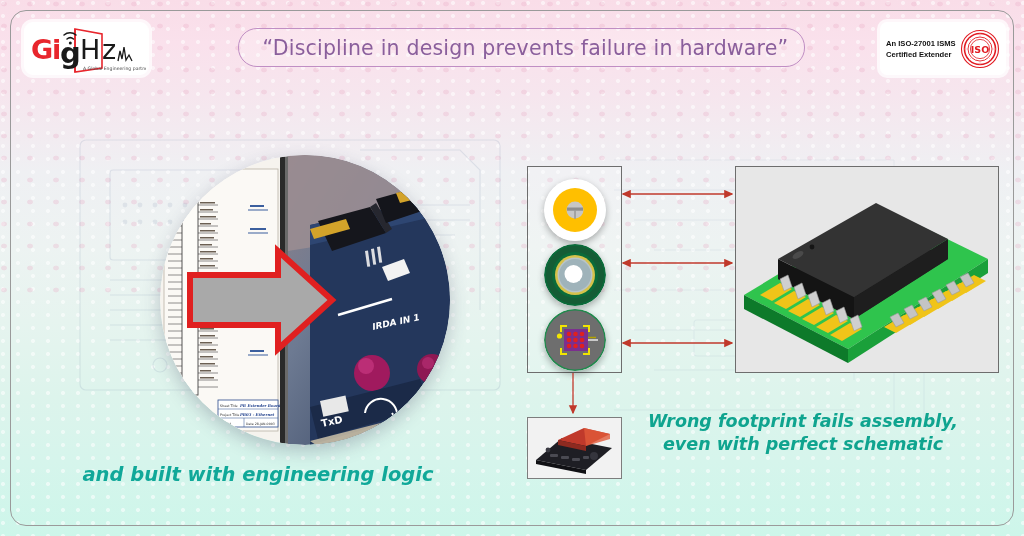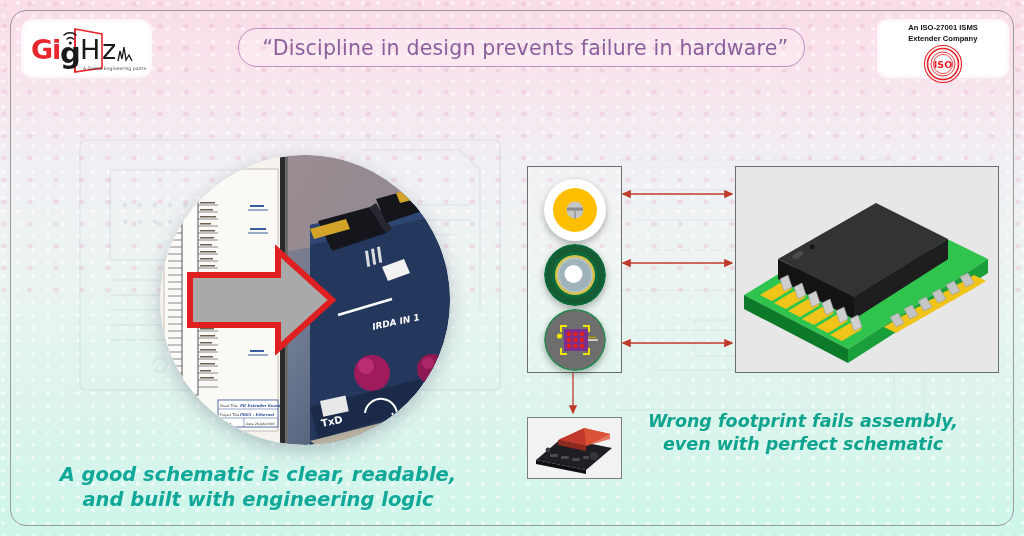--- a/index.html
+++ b/index.html
@@ -68,21 +68,21 @@
   .title-pill span{
     font-size:20.5px;color:#8a5f9c;letter-spacing:.2px;white-space:nowrap;
     font-family:"DejaVu Sans",sans-serif;
     margin-left:8px;
   }
 
   .iso-box{
     position:absolute;right:18px;top:22px;width:126px;height:53px;
     background:#ffffff;border-radius:7px;
     box-shadow:0 0 0 3px rgba(255,255,255,.75);
-    display:flex;align-items:center;padding:0 6px;box-sizing:border-box;flex-direction:column;
+    display:flex;align-items:center;padding:0 6px;box-sizing:border-box;
   }
   .iso-text{font-size:7.6px;font-weight:bold;color:#111;line-height:1.45;flex:1;}
   .iso-seal{width:40px;height:40px;flex:0 0 40px;}
 
   
   .hero-circle{
     position:absolute;left:160px;top:155px;width:290px;height:290px;
     border-radius:50%;overflow:hidden;
     box-shadow:0 6px 18px rgba(60,60,90,.28);
   }
@@ -213,21 +213,21 @@
     </svg>
   </div>
 
   <div class="title-pill">
     <span>“Discipline in design prevents failure in hardware”</span>
   </div>
 
   <div class="iso-box">
     <div class="iso-text">
       <div>An ISO-27001 ISMS</div>
-      <div>Extender Company</div>
+      <div>Certified Extender</div>
     </div>
     <svg class="iso-seal" viewBox="0 0 40 40">
       <circle cx="20" cy="20" r="18.5" fill="none" stroke="#e11b22" stroke-width="1.1"></circle>
       <circle cx="20" cy="20" r="15.5" fill="none" stroke="#e11b22" stroke-width="1.6"></circle>
       <circle cx="20" cy="20" r="12" fill="none" stroke="#e11b22" stroke-width="0.9"></circle>
       <circle cx="20" cy="20" r="9.6" fill="#ffffff" stroke="#e11b22" stroke-width="0.8"></circle>
       <g stroke="#f2a0a3" stroke-width="0.55">
         <path d="M20 4.2 V8 M20 32 V35.8 M4.2 20 H8 M32 20 H35.8
                  M9 9 L11.6 11.6 M28.4 28.4 L31 31 M31 9 L28.4 11.6 M11.6 28.4 L9 31"></path>
       </g>
@@ -503,21 +503,20 @@
     </defs>
     <g stroke="#c0392b" stroke-width="1.3">
       <line x1="623" y1="194" x2="732" y2="194" marker-start="url(#ahL)" marker-end="url(#ahR)"></line>
       <line x1="623" y1="263" x2="732" y2="263" marker-start="url(#ahL)" marker-end="url(#ahR)"></line>
       <line x1="623" y1="343" x2="732" y2="343" marker-start="url(#ahL)" marker-end="url(#ahR)"></line>
       <line x1="573" y1="373" x2="573" y2="413" marker-end="url(#ahD)"></line>
     </g>
   </svg>
 
   <div class="cap-left">
-    <span class="cap-line">A good schematic is clear, readable,</span>
     <span class="cap-line">and built with engineering logic</span>
   </div>
 
   <div class="cap-right">
     <span class="cap-line">Wrong footprint fails assembly,</span>
     <span class="cap-line">even with perfect schematic</span>
   </div>
 
 </div>
 

